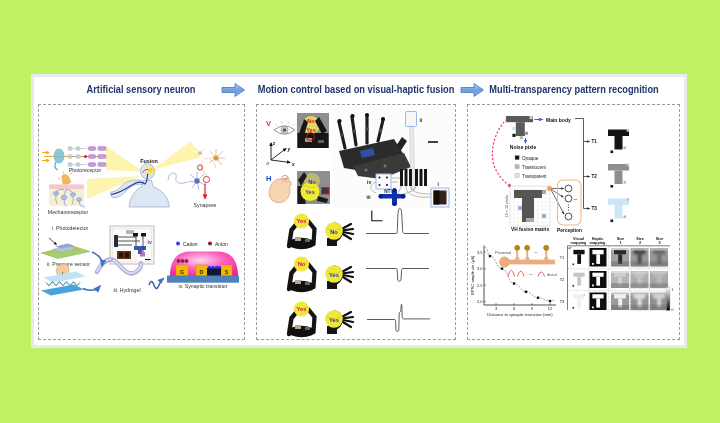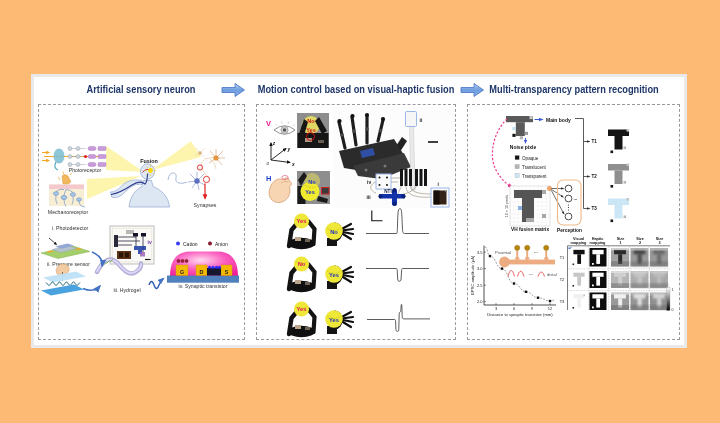--- a/index.html
+++ b/index.html
@@ -1,16 +1,16 @@
 <!DOCTYPE html>
 <html><head>
 <meta charset="utf-8">
 <style>
   html,body{margin:0;padding:0;background:#ffffff;}
-  #canvas{position:relative;width:720px;height:423px;background:#fdba74;overflow:hidden;
+  #canvas{position:relative;width:720px;height:423px;background:#bef264;overflow:hidden;
           font-family:"Liberation Sans",sans-serif;}
   .frame{position:absolute;left:31px;top:74px;width:656px;height:274px;
          border:3px solid #e9e9e9;background:#ffffff;box-sizing:border-box;}
   .ptitle{position:absolute;top:81px;height:16px;line-height:16px;
           font-size:11px;font-weight:700;color:#1e3668;white-space:nowrap;
           transform:translateX(-50%) scaleX(0.84);transform-origin:center;}
   .t1{left:141px;}
   .t2{left:356px;}
   .t3{left:574px;}
   .flow-arrow{position:absolute;top:82px;width:25px;height:16px;}

